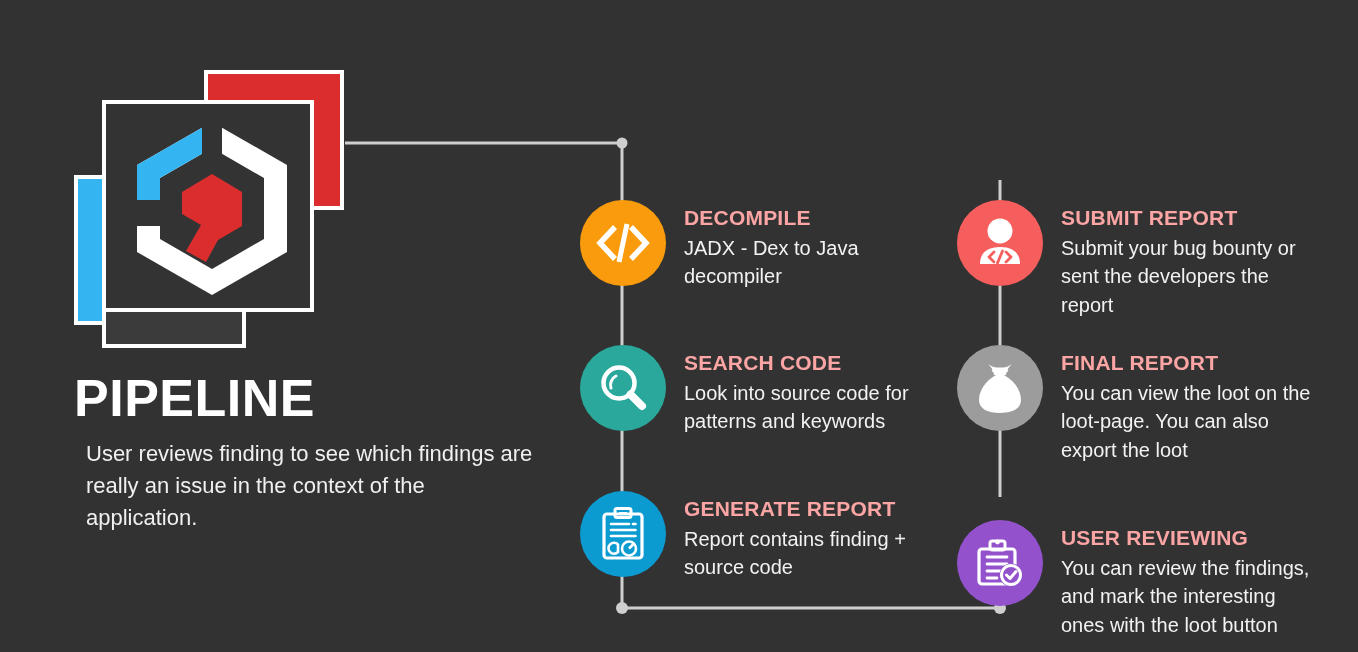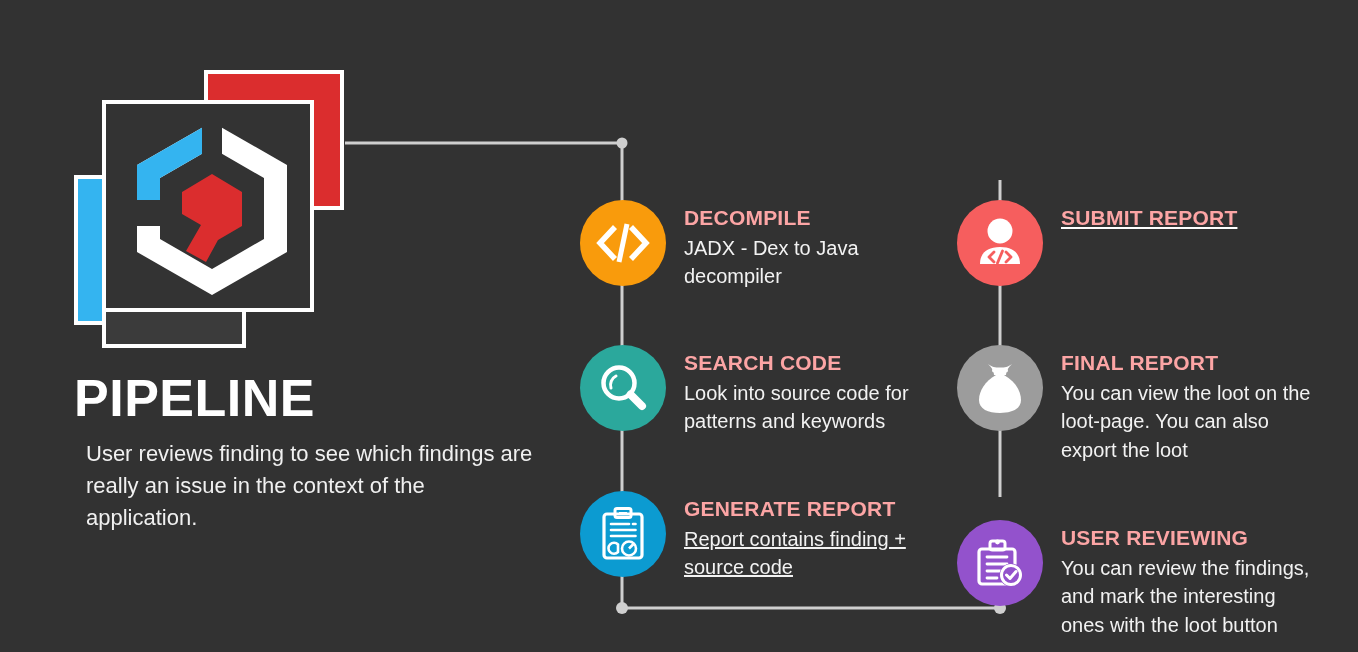--- a/index.html
+++ b/index.html
@@ -51,27 +51,27 @@
     color:#fca5a5; white-space:nowrap; line-height:1.1;
   }
   .node-desc {
     margin-top:5px; font-size:20px; line-height:1.42; color:#f2f2f2;
   }
 
   
   #node-decompile      { left:580px;  top:200px; }
   #node-search-code    { left:580px;  top:345px; }
   #node-generate-report{ left:580px;  top:491px; }
-  #node-submit-report  { left:957px;  top:200px;text-decoration:underline; }
+  #node-submit-report  { left:957px;  top:200px; }
   #node-final-report   { left:957px;  top:345px; }
   #node-user-reviewing { left:957px;  top:520px; }
 
   #node-decompile .node-desc       { width:270px; }
   #node-search-code .node-desc     { width:230px; }
-  #node-generate-report .node-desc { width:230px;text-decoration:underline; }
+  #node-generate-report .node-desc { width:230px; }
   #node-submit-report .node-desc   { width:260px; }
   #node-final-report .node-desc    { width:250px; }
   #node-user-reviewing .node-desc  { width:250px; }
 </style>
 </head>
 <body>
 
 <div id="stage">
 
   <svg class="connectors" width="1358" height="652">
@@ -172,20 +172,21 @@
       <svg width="56" height="52" viewBox="0 0 56 52">
         <circle cx="28" cy="14" r="12.5" fill="#ffffff"></circle>
         <path d="M28 30 C14 30 8 37 8 47 L48 47 C48 37 42 30 28 30 Z" fill="#ffffff"></path>
         <path d="M22 35 L17 40 L22 45" stroke="#F65E5E" stroke-width="2.8" fill="none" stroke-linecap="round" stroke-linejoin="round"></path>
         <path d="M34 35 L39 40 L34 45" stroke="#F65E5E" stroke-width="2.8" fill="none" stroke-linecap="round" stroke-linejoin="round"></path>
         <path d="M30.5 34 L25.5 46" stroke="#F65E5E" stroke-width="2.8" stroke-linecap="round"></path>
       </svg>
     </div>
     <div class="node-text">
       <div class="node-title">SUBMIT REPORT</div>
+      <div class="node-desc">Submit your bug bounty or sent the developers the report</div>
     </div>
   </div>
 
   <div class="node" id="node-final-report">
     <div class="bubble" style="background:#9C9C9C">
       <svg width="50" height="54" viewBox="0 0 50 54">
         <path d="M21 14 C10 20 4 30 4 39 C4 48 13 52 25 52 C37 52 46 48 46 39 C46 30 40 20 29 14 Z" fill="#ffffff"></path>
         <path d="M13 3 C17 7 19 10 19 14 L31 14 C31 10 33 7 37 3 C33 6 30 6.5 25 6.5 C20 6.5 17 6 13 3 Z" fill="#ffffff"></path>
         <path d="M19 9.5 L31 9.5" stroke="#ffffff" stroke-width="4" stroke-linecap="round"></path>
       </svg>

